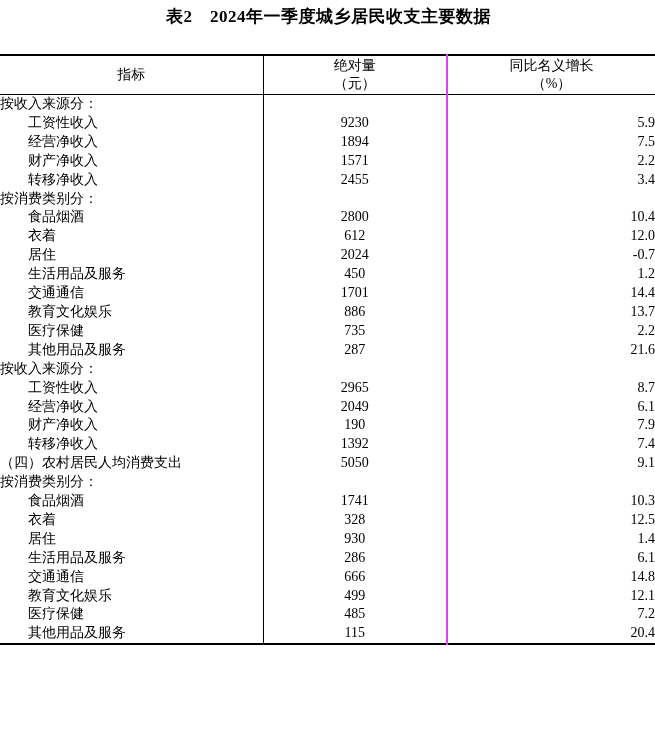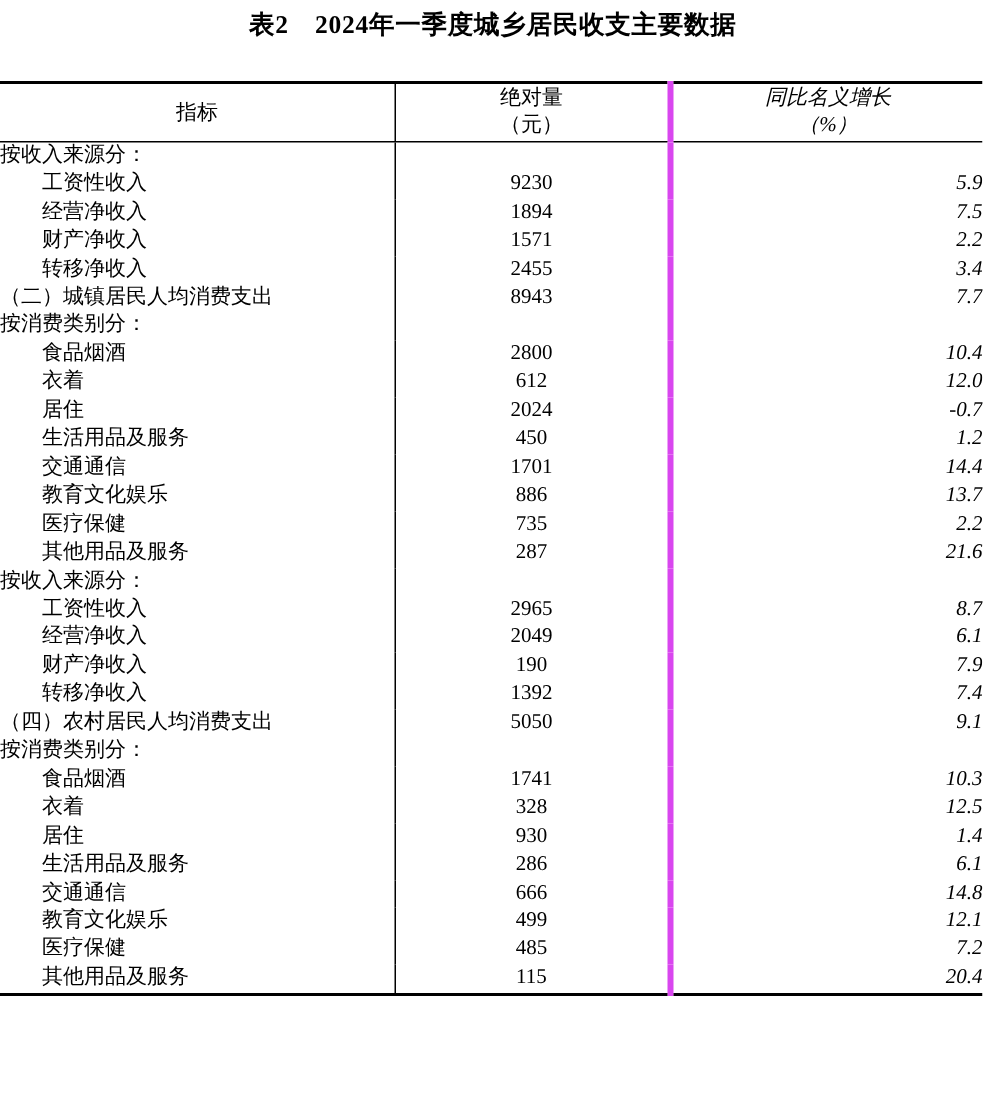--- a/index.html
+++ b/index.html
@@ -35,21 +35,21 @@
     vertical-align: middle;
     height: 37px;
     padding: 1px 0;
     border-bottom: 1px solid #000;
     font-size: 14px;
   }
   table.stats .hdr-line { line-height: 18px; }
   table.stats th.col-abs,
   table.stats td.cell-value { border-left: 1px solid #000; text-align: center; }
   table.stats th.col-growth,
-  table.stats td.cell-growth { border-left: 4px solid #d946ef; font-style: italic; }
+  table.stats td.cell-growth { border-left: 2px solid #d946ef; }
   table.stats tbody td {
     height: 18.9px;
     padding: 0;
     vertical-align: middle;
     line-height: 18.9px;
   }
   td.cell-label {
     padding-left: 5px;
     white-space: pre;
     overflow: hidden;
@@ -105,25 +105,20 @@
         <td class="cell-label">　　财产净收入</td>
         <td class="cell-value">1571</td>
         <td class="cell-growth">2.2</td>
       </tr>
         <tr>
         <td class="cell-label">　　转移净收入</td>
         <td class="cell-value">2455</td>
         <td class="cell-growth">3.4</td>
       </tr>
         <tr>
-        <td class="cell-label">（二）城镇居民人均消费支出</td>
-        <td class="cell-value">8943</td>
-        <td class="cell-growth">7.7</td>
-      </tr>
-        <tr>
         <td class="cell-label">按消费类别分：</td>
         <td class="cell-value"></td>
         <td class="cell-growth"></td>
       </tr>
         <tr>
         <td class="cell-label">　　食品烟酒</td>
         <td class="cell-value">2800</td>
         <td class="cell-growth">10.4</td>
       </tr>
         <tr>

